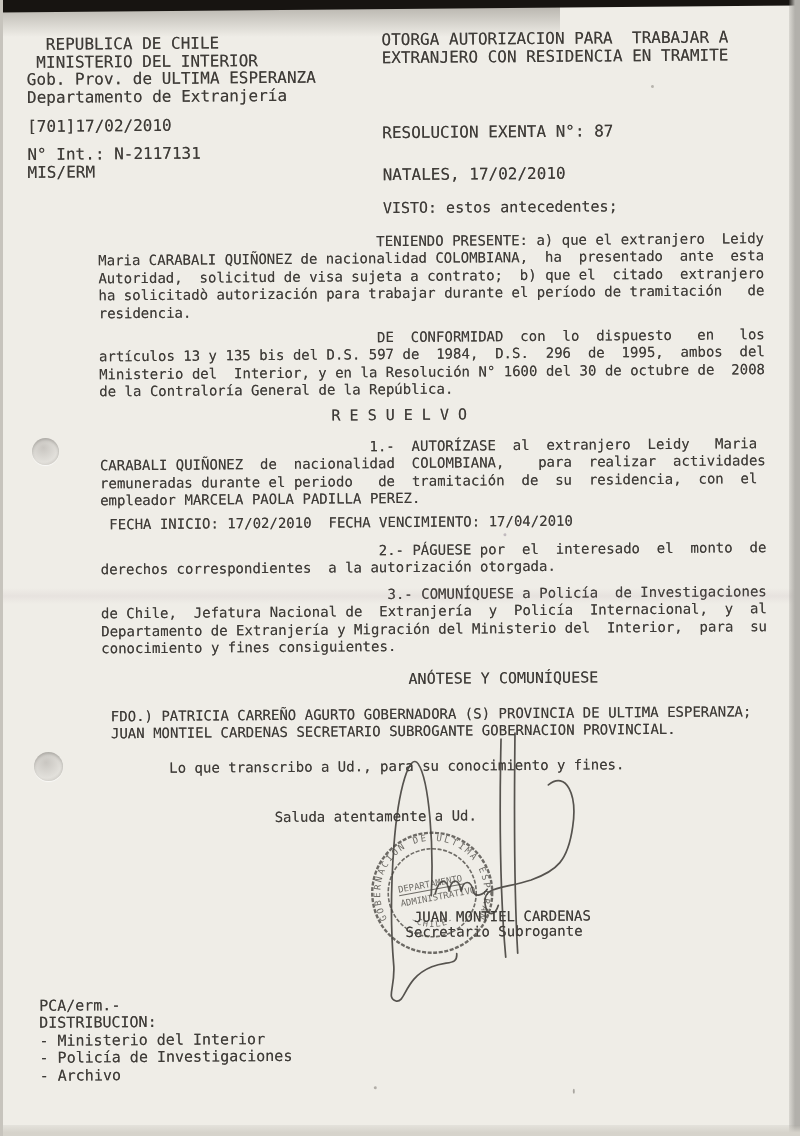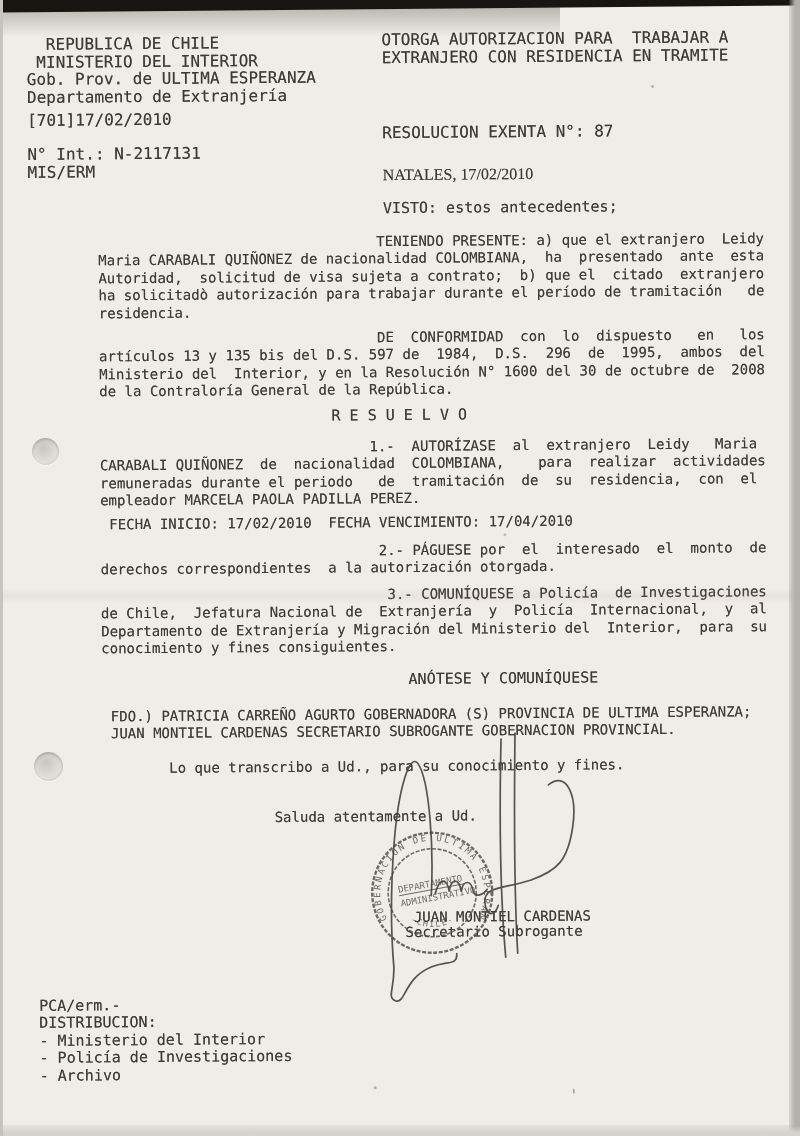--- a/index.html
+++ b/index.html
@@ -43,31 +43,31 @@
 </head>
 <body>
 
 <div id="content">
 
   <pre class="fs16" style="left:28px;top:33px;">  REPUBLICA DE CHILE
  MINISTERIO DEL INTERIOR
 Gob. Prov. de ULTIMA ESPERANZA
 Departamento de Extranjería</pre>
 
-  <pre class="fs16" style="left:28px;top:109px;">[701]17/02/2010</pre>
+  <pre class="fs16" style="left:28px;top:115px;">[701]17/02/2010</pre>
 
   <pre class="fs16" style="left:28px;top:143px;">N° Int.: N-2117131
 MIS/ERM</pre>
 
   <pre class="fs16" style="left:383px;top:31px;">OTORGA AUTORIZACION PARA  TRABAJAR A
 EXTRANJERO CON RESIDENCIA EN TRAMITE</pre>
 
   <pre class="fs16" style="left:383px;top:124px;">RESOLUCION EXENTA N°: 87</pre>
 
-  <pre class="fs16" style="left:383px;top:166px;font-family:Liberation Serif, serif;">NATALES, 17/02/2010</pre>
+  <pre class="fs16" style="left:383px;top:166px;">NATALES, 17/02/2010</pre>
 
   <pre class="fs15" style="left:383px;top:200px;">VISTO: estos antecedentes;</pre>
 
   <pre class="fs14" style="left:98px;top:233px;">                                 TENIENDO PRESENTE: a) que el extranjero  Leidy
 Maria CARABALI QUIÑONEZ de nacionalidad COLOMBIANA,  ha  presentado  ante  esta
 Autoridad,  solicitud de visa sujeta a contrato;  b) que el  citado  extranjero
 ha solicitadò autorización para trabajar durante el período de tramitación   de
 residencia.</pre>
 
   <pre class="fs14" style="left:98px;top:329px;">                                 DE  CONFORMIDAD  con  lo  dispuesto   en   los

